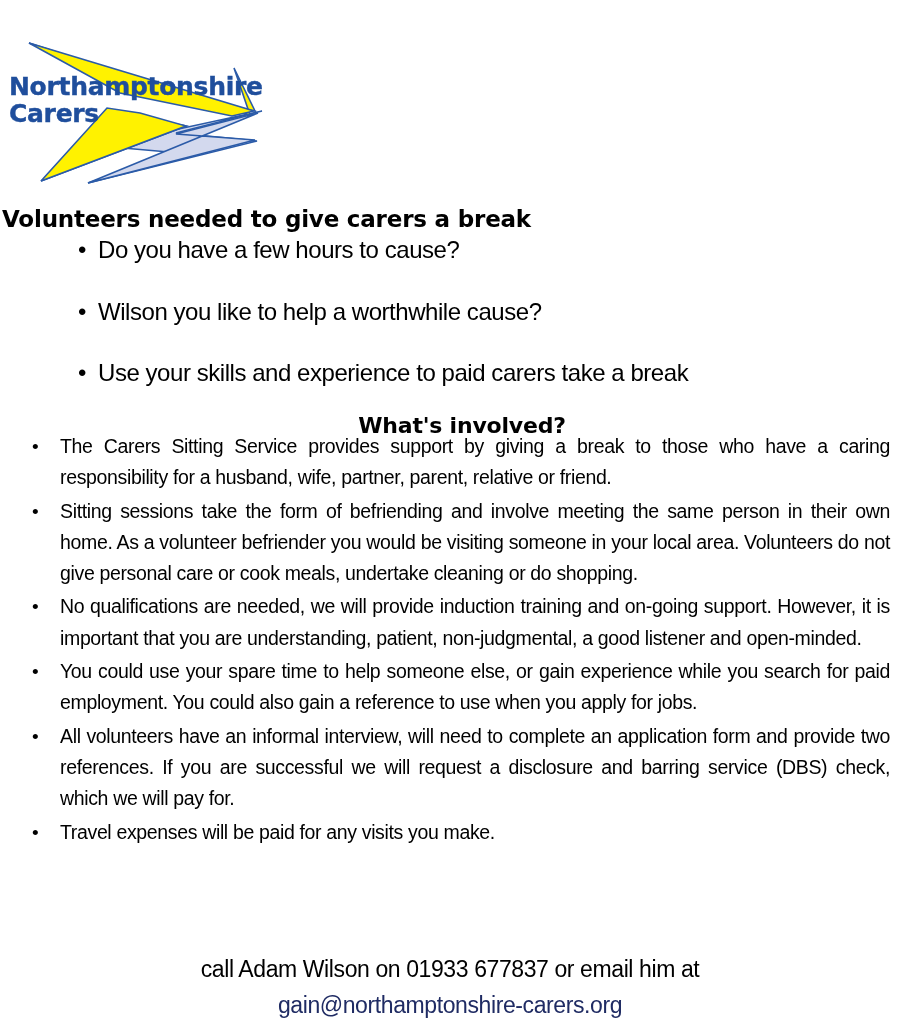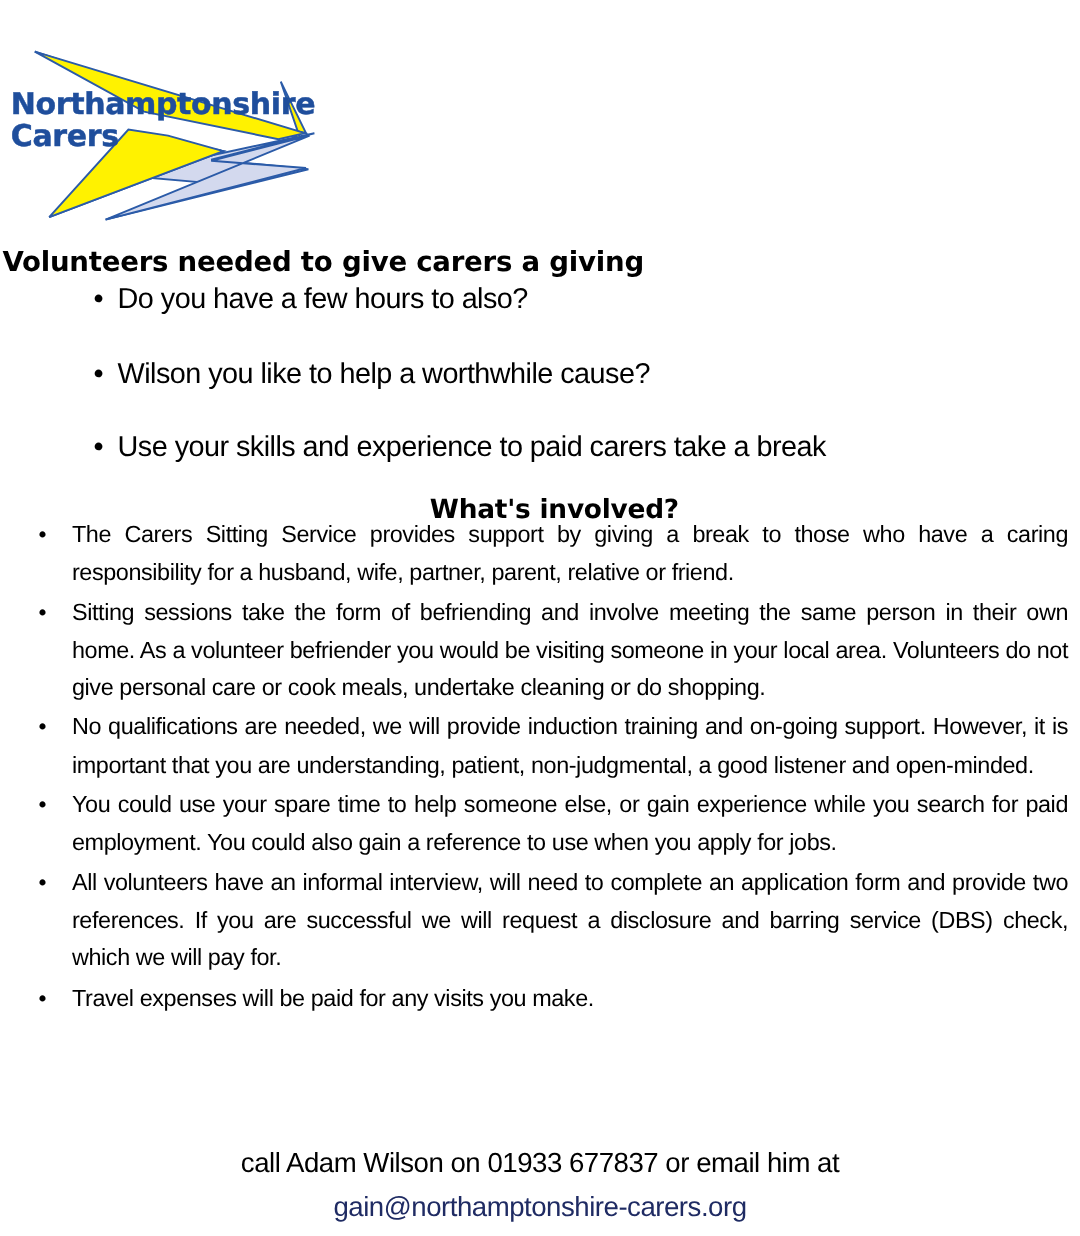--- a/index.html
+++ b/index.html
@@ -190,26 +190,26 @@
       <polygon points="41,148 186,93 140,80 107,75" fill="#FFF200" stroke="#2B5BA8" stroke-width="1.6"></polygon>
 
       <polygon points="88,150 258,80 176,101 255,107" fill="#D3D9EE" stroke="#2B5BA8" stroke-width="1.6"></polygon>
     </svg>
     <div class="logo-wordmark">
       <span class="logo-line line1">Northamptonshire</span>
       <span class="logo-line line2">Carers</span>
     </div>
   </div>
 
-  <h1 class="headline">Volunteers needed to give carers a giving</h1>
+  <h1 class="headline">Volunteers needed to give carers a break</h1>
 
   <ul class="intro-list">
     <li class="intro-item">
       <span class="dot">•</span>
-      <span>Do you have a few hours to also?</span>
+      <span>Do you have a few hours to cause?</span>
     </li>
     <li class="intro-item">
       <span class="dot">•</span>
       <span>Wilson you like to help a worthwhile cause?</span>
     </li>
     <li class="intro-item">
       <span class="dot">•</span>
       <span>Use your skills and experience to paid carers take a break</span>
     </li>
   </ul>

